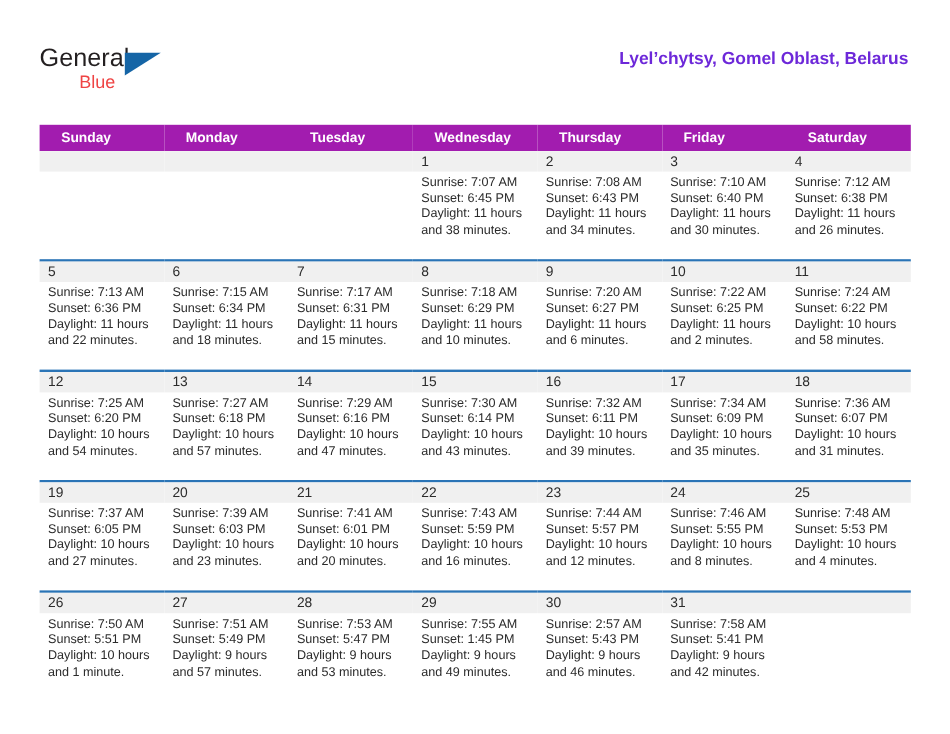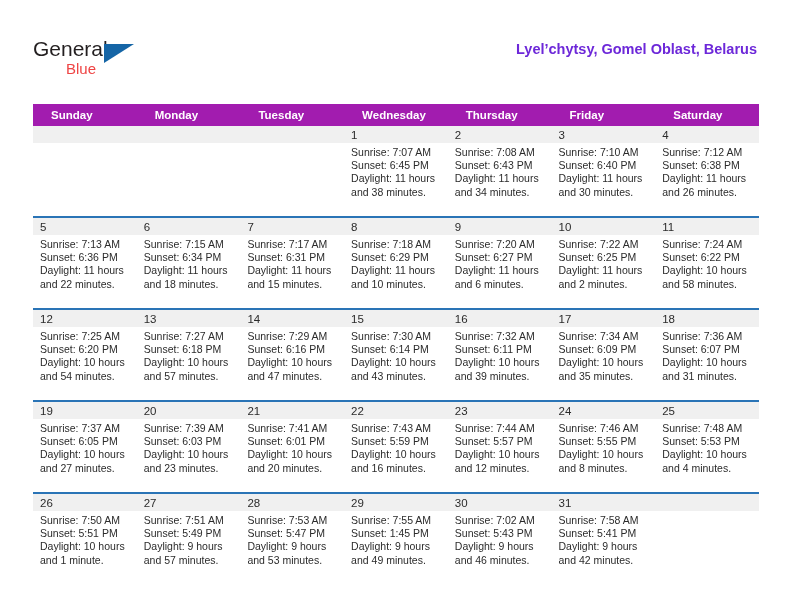--- a/index.html
+++ b/index.html
@@ -530,21 +530,21 @@
                 <div>Sunset: 1:45 PM</div>
                 <div>Daylight: 9 hours</div>
                 <div>and 49 minutes.</div>
               </div>
             </div>
           </td>
           <td>
             <div class="cell-inner">
               <div class="daynum-band">30</div>
               <div class="cell-body">
-                <div>Sunrise: 7:02 AM</div>
+                <div>Sunrise: 2:57 AM</div>
                 <div>Sunset: 5:43 PM</div>
                 <div>Daylight: 9 hours</div>
                 <div>and 46 minutes.</div>
               </div>
             </div>
           </td>
           <td>
             <div class="cell-inner">
               <div class="daynum-band">31</div>
               <div class="cell-body">

